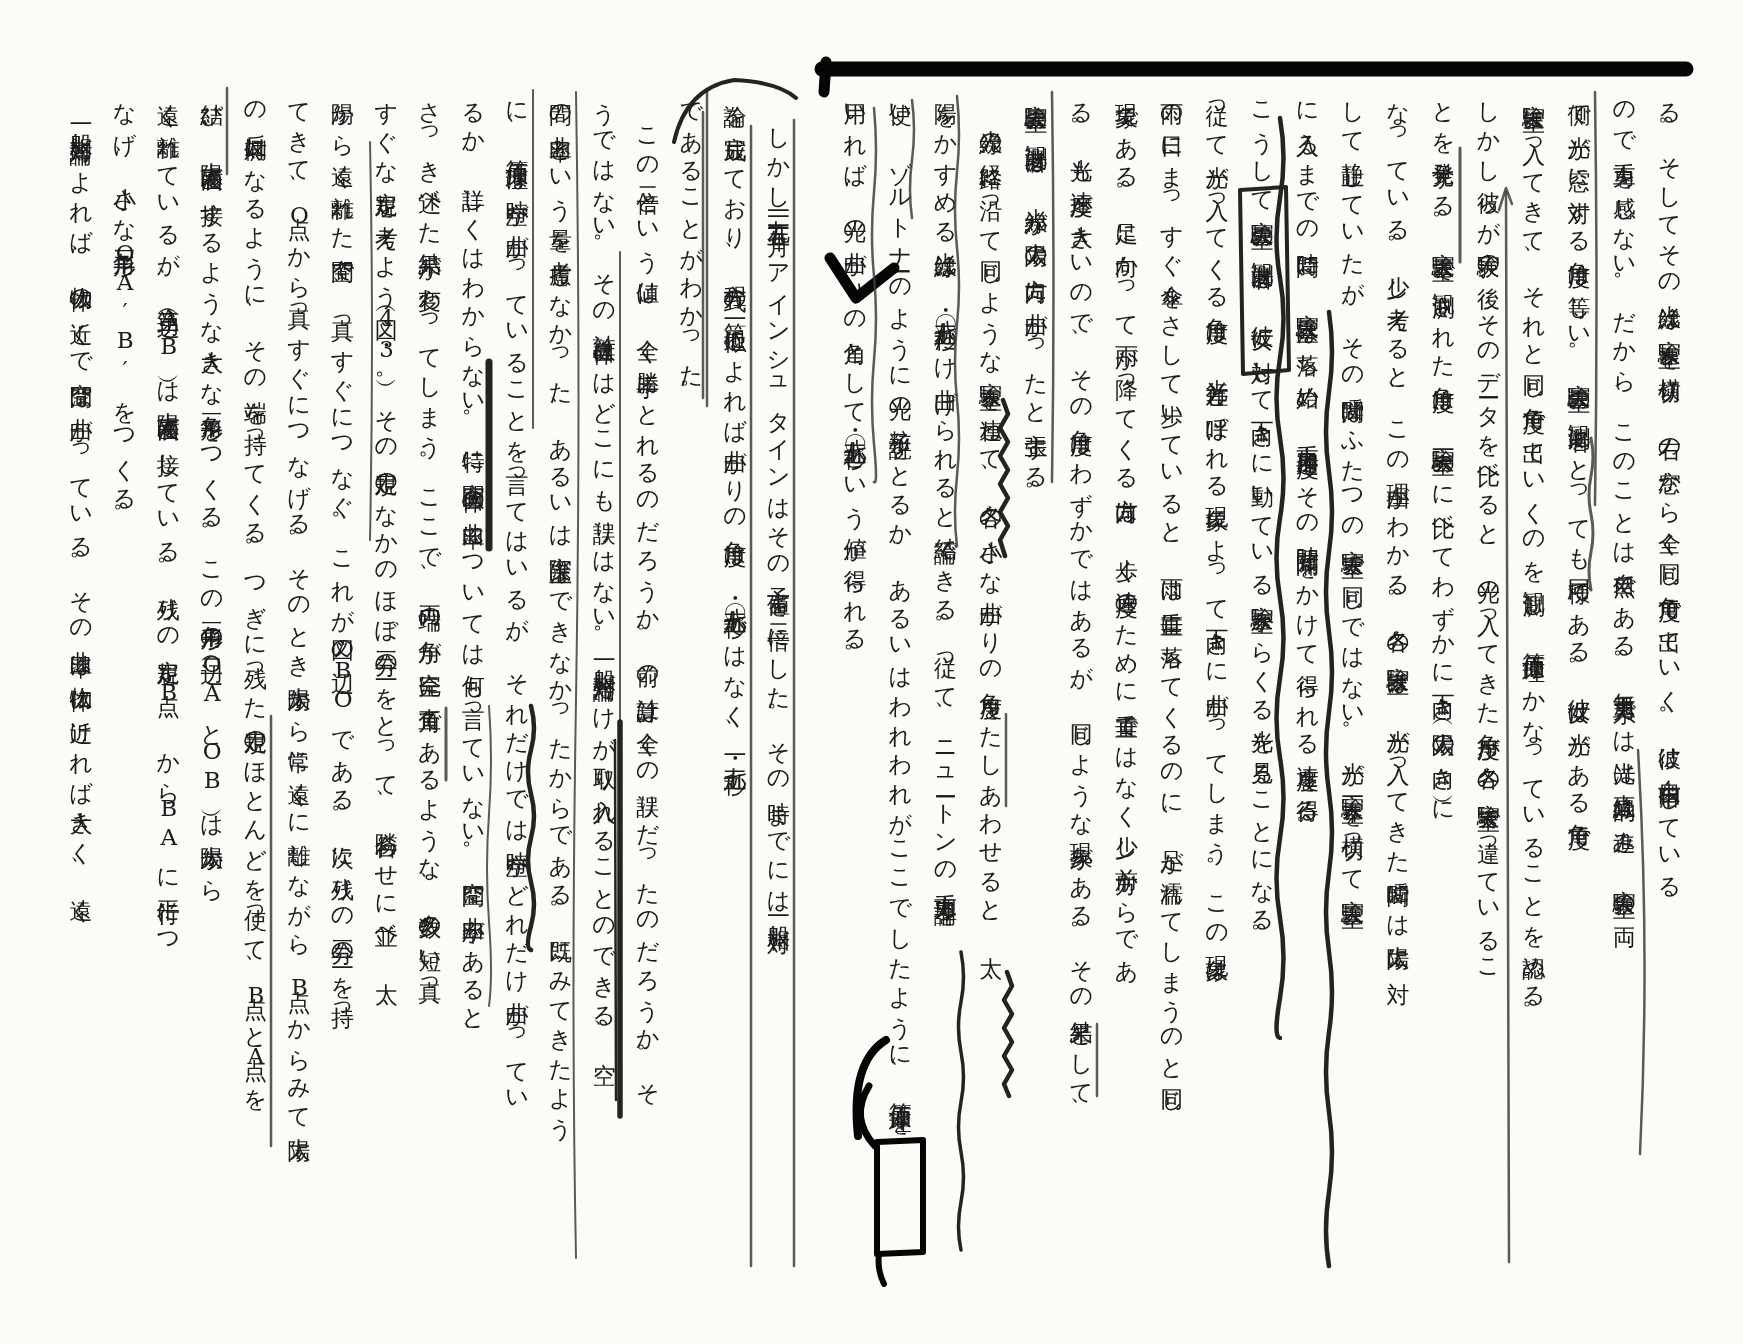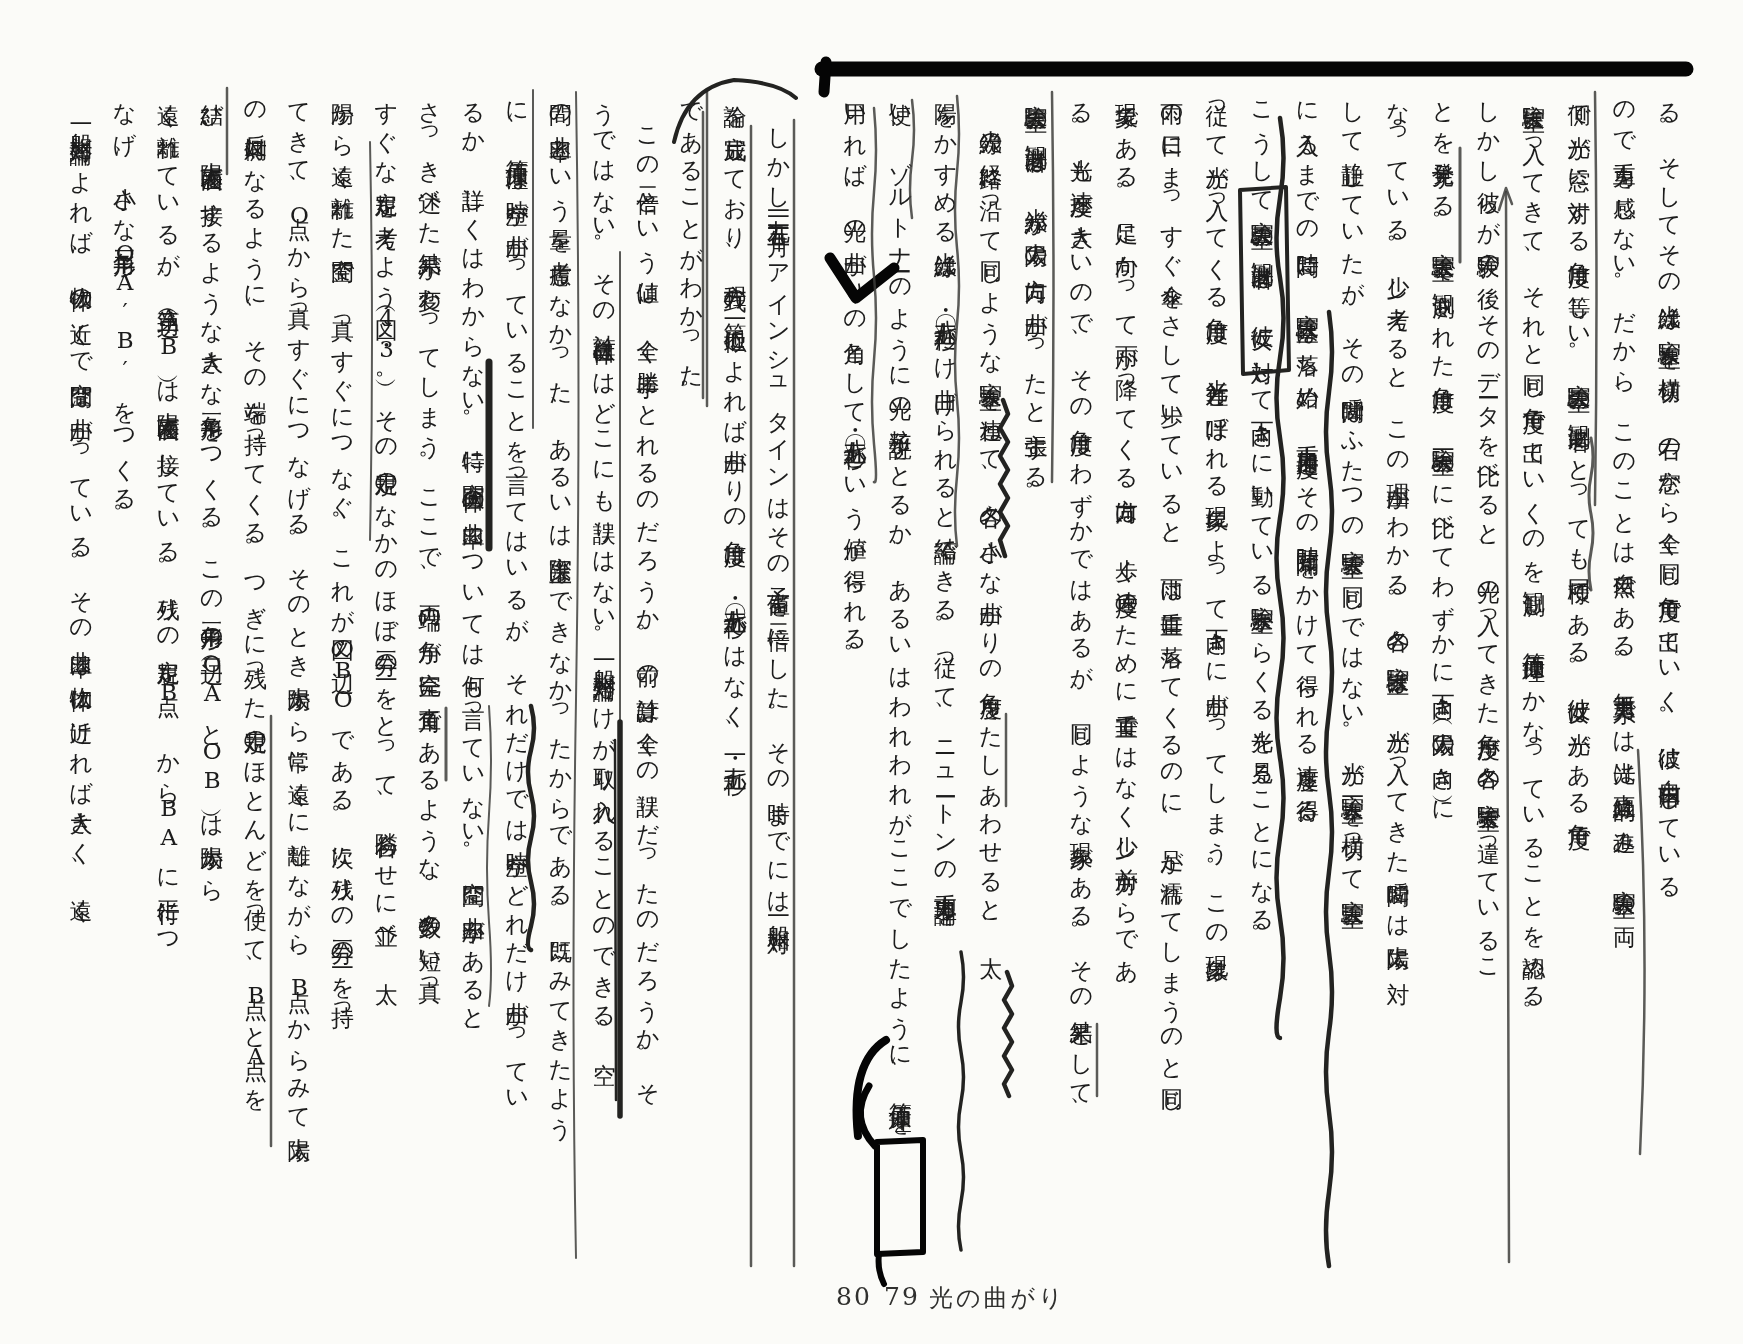--- a/index.html
+++ b/index.html
@@ -115,19 +115,14 @@
       <path d="M533 90 L533 428" stroke="#3d3d3b" stroke-width="2" fill="none" stroke-linecap="round" stroke-linejoin="round" opacity="0.85"></path>
       <path d="M531 706 Q537 728 531 750 T531 794 T531 838 T531 882 T531 926 T531 950" stroke="#232321" stroke-width="4.5" fill="none" stroke-linecap="round" stroke-linejoin="round" opacity="1"></path>
       <path d="M489 362 L489 548" stroke="#232321" stroke-width="7" fill="none" stroke-linecap="round" stroke-linejoin="round" opacity="1"></path>
       <path d="M489 706 Q493 760 489 814 T489 922 T489 1006" stroke="#3d3d3b" stroke-width="2" fill="none" stroke-linecap="round" stroke-linejoin="round" opacity="0.85"></path>
       <path d="M446 708 L446 780" stroke="#3d3d3b" stroke-width="3" fill="none" stroke-linecap="round" stroke-linejoin="round" opacity="0.85"></path>
       <path d="M370 142 Q374 340 370 540" stroke="#3d3d3b" stroke-width="2" fill="none" stroke-linecap="round" stroke-linejoin="round" opacity="0.85"></path>
       <path d="M271 716 L271 1146" stroke="#3d3d3b" stroke-width="2.5" fill="none" stroke-linecap="round" stroke-linejoin="round" opacity="0.85"></path>
       <path d="M227 88 L227 174" stroke="#3d3d3b" stroke-width="2.5" fill="none" stroke-linecap="round" stroke-linejoin="round" opacity="0.85"></path>
     </svg>
 
-  <div class="footer">
-    <span id="footer-page-left">80</span>
-    <span id="footer-page-right">79</span>
-    <span id="footer-running-head">光の曲がり</span>
-  </div>
 
 </div>
 
 </body></html>

